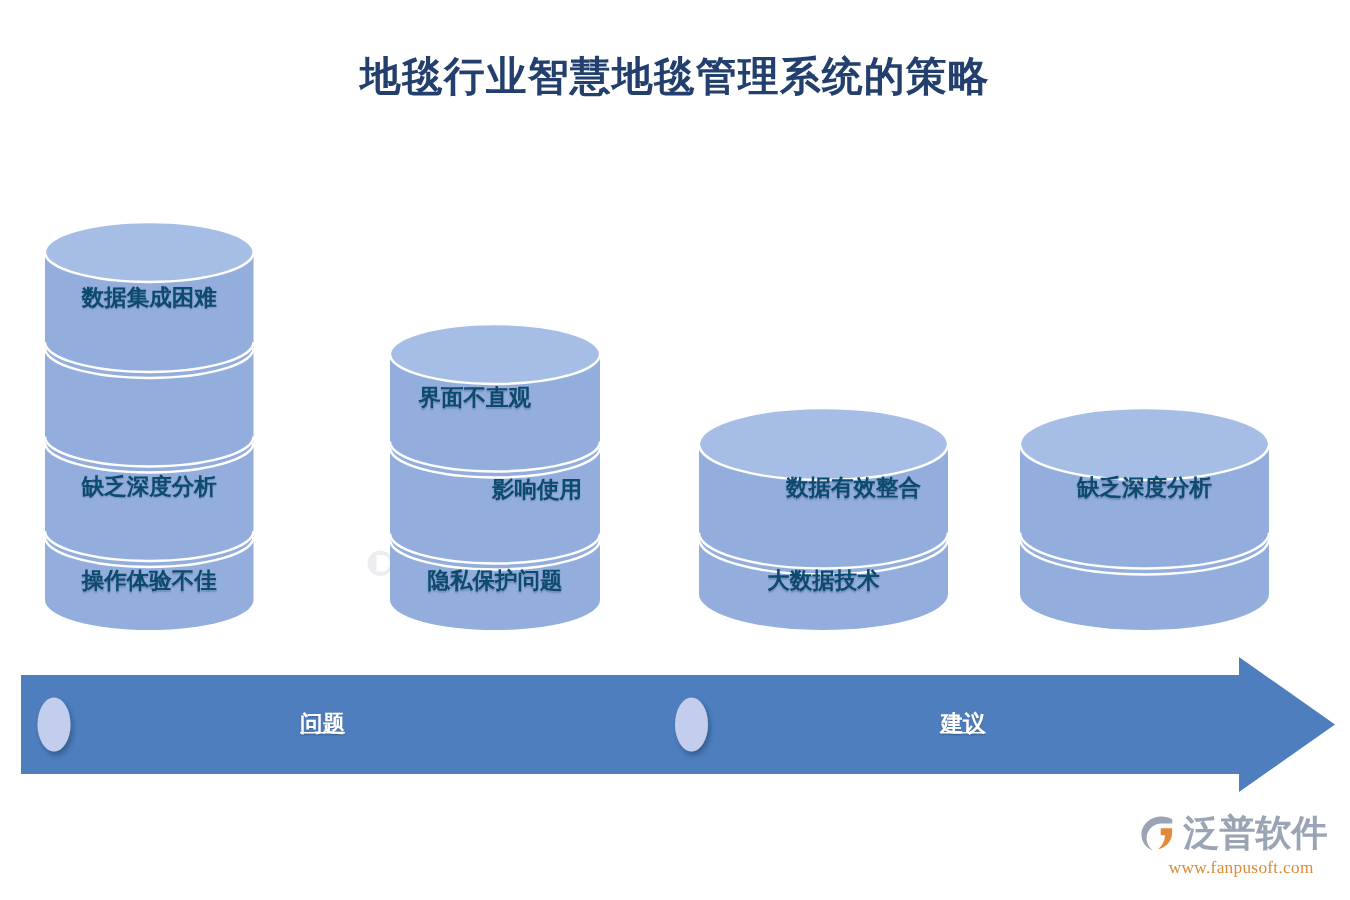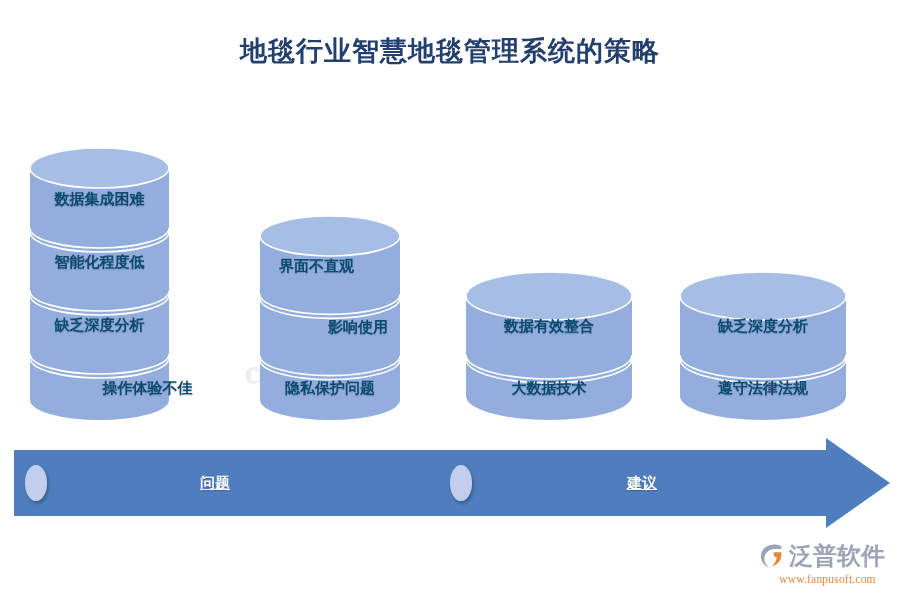--- a/index.html
+++ b/index.html
@@ -178,23 +178,22 @@
           <path d="M0,20 L0,252 A69.5,20 0 0 0 139,252 L139,20 Z" fill="#93aedd"></path>
           <path d="M0,80 A69.5,20 0 0 0 139,80" fill="none" stroke="#ffffff" stroke-width="1.6"></path>
           <path d="M0,84 A69.5,20 0 0 0 139,84" fill="none" stroke="#ffffff" stroke-width="1.6"></path>
           <path d="M0,143 A69.5,20 0 0 0 139,143" fill="none" stroke="#ffffff" stroke-width="1.6"></path>
           <path d="M0,147 A69.5,20 0 0 0 139,147" fill="none" stroke="#ffffff" stroke-width="1.6"></path>
           <path d="M0,206 A69.5,20 0 0 0 139,206" fill="none" stroke="#ffffff" stroke-width="1.6"></path>
           <path d="M0,210 A69.5,20 0 0 0 139,210" fill="none" stroke="#ffffff" stroke-width="1.6"></path>
           <ellipse cx="69.5" cy="20" rx="69.5" ry="20" fill="#a6bde6" stroke="#ffffff" stroke-width="1.6"></ellipse>
         </svg>
         <div class="seg-label" style="left: 0px; width: 139px; top: 42.5px;">数据集成困难</div>
-        <div class="seg-label" style="left: 0px; width: 139px; top: 105.5px;">智能化程度低</div>
         <div class="seg-label" style="left: 0px; width: 139px; top: 168.5px;">缺乏深度分析</div>
-        <div class="seg-label" style="left: 0px; width: 139px; top: 231.5px; padding-left: 48px;">操作体验不佳</div>
+        <div class="seg-label" style="left: 0px; width: 139px; top: 231.5px;">操作体验不佳</div>
       </div>
       <div class="stack" style="left: 260px; top: 216px; width: 140px; height: 204px;">
         <svg width="140" height="204" viewBox="0 0 140 204">
           <path d="M0,20 L0,184 A70,20 0 0 0 140,184 L140,20 Z" fill="#93aedd"></path>
           <path d="M0,78.33333333333334 A70,20 0 0 0 140,78.33333333333334" fill="none" stroke="#ffffff" stroke-width="1.6"></path>
           <path d="M0,82.33333333333334 A70,20 0 0 0 140,82.33333333333334" fill="none" stroke="#ffffff" stroke-width="1.6"></path>
           <path d="M0,139.66666666666669 A70,20 0 0 0 140,139.66666666666669" fill="none" stroke="#ffffff" stroke-width="1.6"></path>
           <path d="M0,143.66666666666669 A70,20 0 0 0 140,143.66666666666669" fill="none" stroke="#ffffff" stroke-width="1.6"></path>
           <ellipse cx="70" cy="20" rx="70" ry="20" fill="#a6bde6" stroke="#ffffff" stroke-width="1.6"></ellipse>
         </svg>
@@ -202,32 +201,31 @@
         <div class="seg-label" style="left: 0px; width: 140px; top: 103px; margin-left: 28px;">影响使用</div>
         <div class="seg-label" style="left: 0px; width: 140px; top: 164.333px;">隐私保护问题</div>
       </div>
       <div class="stack" style="left: 466px; top: 272px; width: 166px; height: 148px;">
         <svg width="166" height="148" viewBox="0 0 166 148">
           <path d="M0,24 L0,124 A83,24 0 0 0 166,124 L166,24 Z" fill="#93aedd"></path>
           <path d="M0,83 A83,24 0 0 0 166,83" fill="none" stroke="#ffffff" stroke-width="1.6"></path>
           <path d="M0,87 A83,24 0 0 0 166,87" fill="none" stroke="#ffffff" stroke-width="1.6"></path>
           <ellipse cx="83" cy="24" rx="83" ry="24" fill="#a6bde6" stroke="#ffffff" stroke-width="1.6"></ellipse>
         </svg>
-        <div class="seg-label" style="left: 0px; width: 166px; top: 46px;">数据有效整合</div>
+        <div class="seg-label" style="left: 0px; width: 166px; top: 46px; padding-left: 20px;">数据有效整合</div>
         <div class="seg-label" style="left: 0px; width: 166px; top: 108px;">大数据技术</div>
       </div>
       <div class="stack" style="left: 680px; top: 272px; width: 166px; height: 148px;">
         <svg width="166" height="148" viewBox="0 0 166 148">
           <path d="M0,24 L0,124 A83,24 0 0 0 166,124 L166,24 Z" fill="#93aedd"></path>
           <path d="M0,83 A83,24 0 0 0 166,83" fill="none" stroke="#ffffff" stroke-width="1.6"></path>
           <path d="M0,87 A83,24 0 0 0 166,87" fill="none" stroke="#ffffff" stroke-width="1.6"></path>
           <ellipse cx="83" cy="24" rx="83" ry="24" fill="#a6bde6" stroke="#ffffff" stroke-width="1.6"></ellipse>
         </svg>
         <div class="seg-label" style="left: 0px; width: 166px; top: 46px;">缺乏深度分析</div>
-        <div class="seg-label" style="left: 0px; width: 166px; top: 108px;">遵守法律法规</div>
       </div>
     </div>
 
   <div class="arrow-band">
     <svg width="876" height="98" viewBox="0 0 876 98" xmlns="http://www.w3.org/2000/svg">
       <defs>
         <filter id="markerShadow" x="-60%" y="-60%" width="240%" height="240%">
           <feDropShadow dx="1.5" dy="2.5" stdDeviation="1.8" flood-color="#1d3557" flood-opacity="0.45"></feDropShadow>
         </filter>
       </defs>

